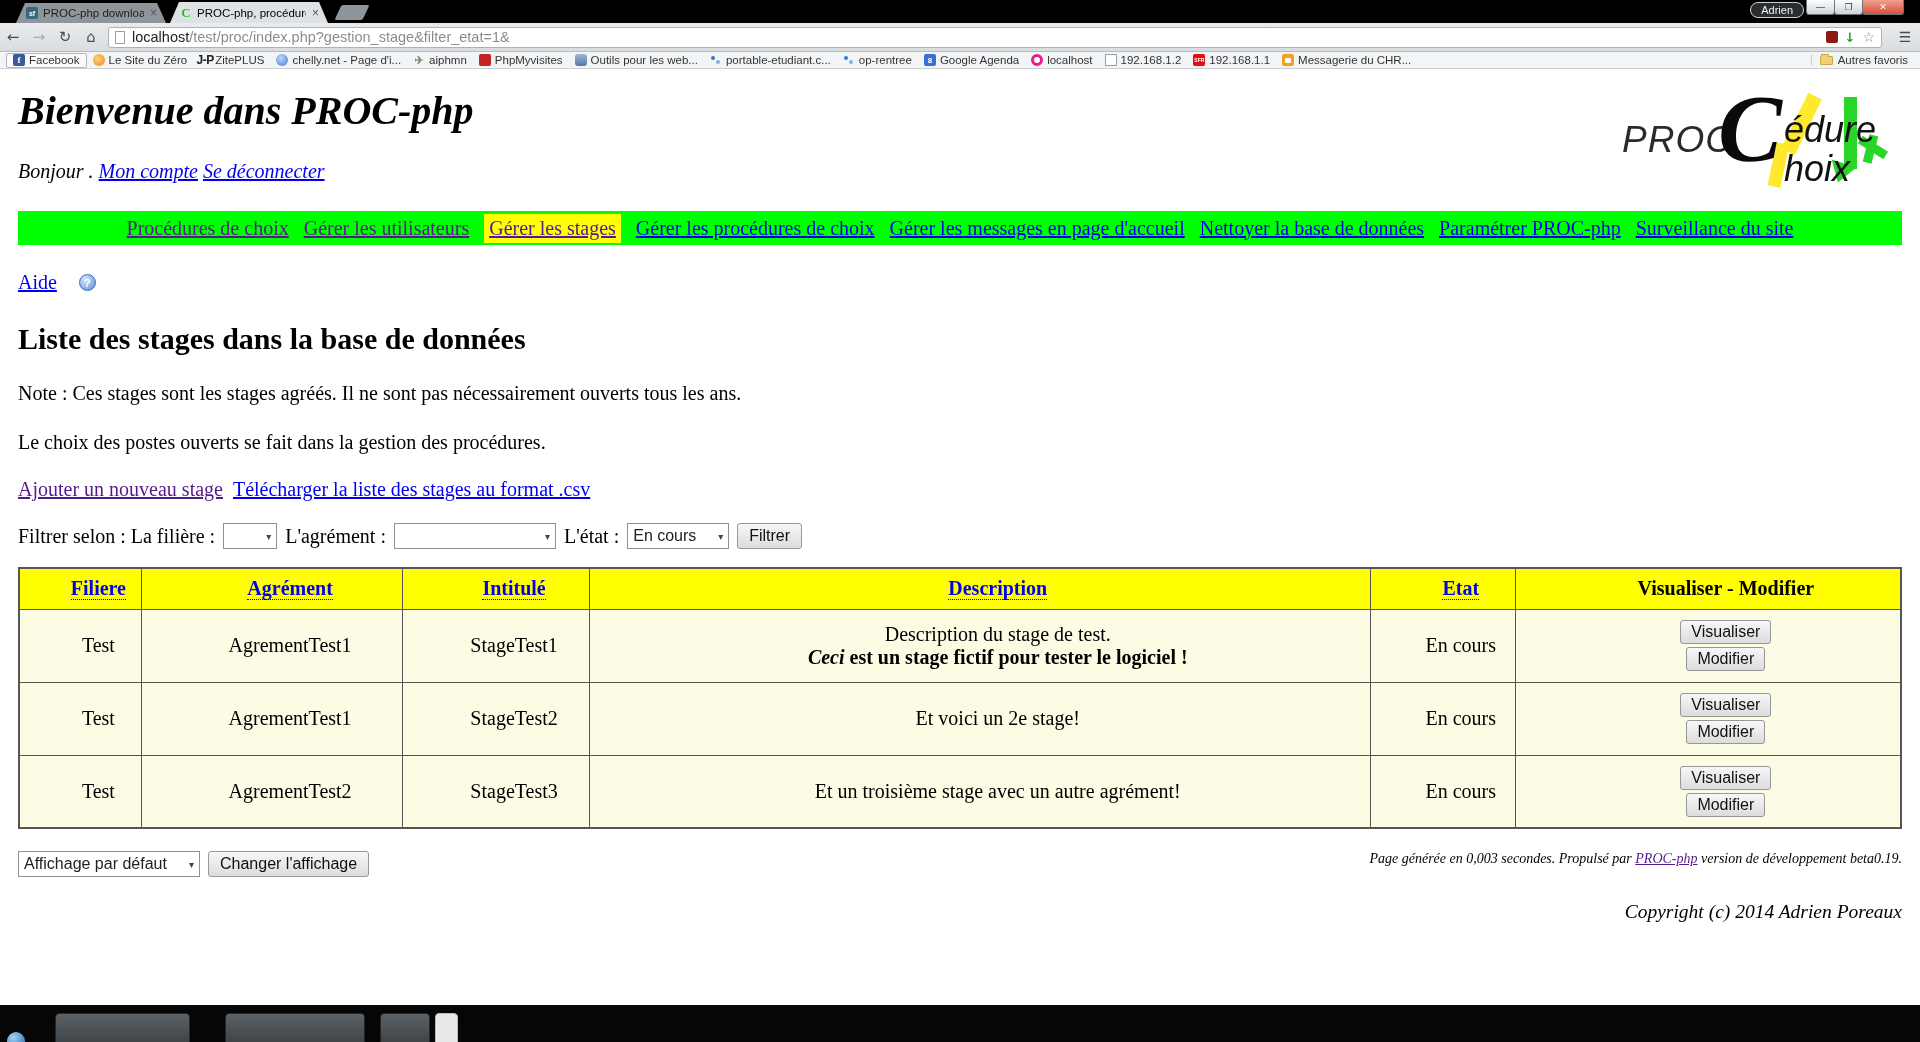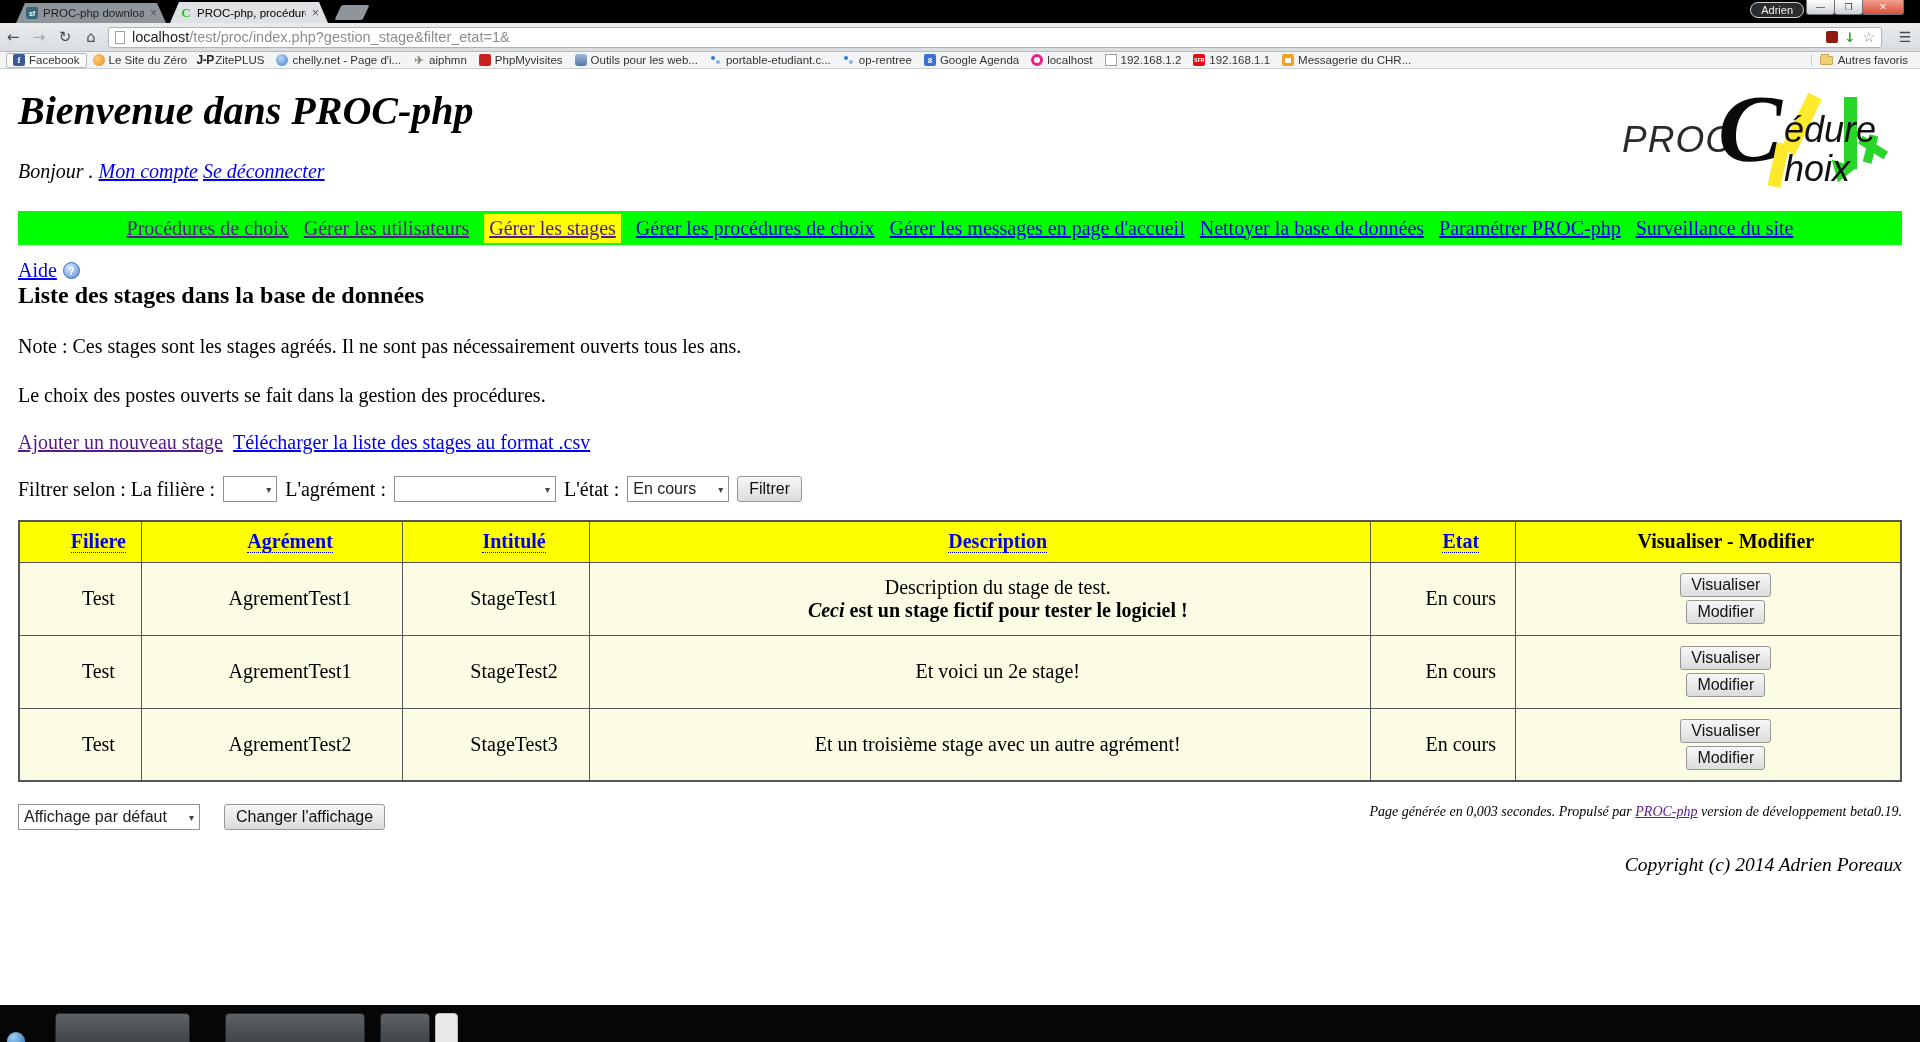--- a/index.html
+++ b/index.html
@@ -105,26 +105,26 @@
   .stroke-g1 { left:222px; top:6px; width:13px; height:72px; background:#2ad52a; }
   .stroke-g2 { left:206px; top:72px; width:0; height:0; border-left:13px solid transparent;
                border-right:13px solid transparent; border-top:20px solid #2ad52a; transform:rotate(18deg); }
   .stroke-g3 { left:236px; top:52px; width:30px; height:9px; background:#2ad52a; transform:rotate(32deg); }
   .stroke-g4 { left:244px; top:44px; width:9px; height:28px; background:#2ad52a; transform:rotate(14deg); }
 
   .mainnav { height:34px; background:var(--nav_green,#00ff00); display:flex; align-items:center;
              justify-content:center; gap:15px; white-space:nowrap; }
   .mainnav a.active { background:var(--accent_yellow,#ffff00); padding:3px 5px; }
 
-  .aide-row { margin-top:14px; display:flex; align-items:center; gap:6px;text-align:right; }
+  .aide-row { margin-top:26px; display:flex; align-items:center; gap:22px;text-align:right; }
   .help-ic { width:17px; height:17px; border-radius:50%; background:radial-gradient(circle at 35% 30%, #d6e7fa, #5b8fd4);
              border:1px solid #3b6db0; color:#fff; font:bold 11px "Liberation Sans",sans-serif;
              display:inline-flex; align-items:center; justify-content:center; }
 
-  h2.list-title { font-size:24px; }
+  h2.list-title { font-size:30px; margin-top:28px; }
   .para { margin-top:26px; }
   .links-row { margin-top:24px; display:flex; gap:10px; }
 
   .filter-row { margin-top:22px; display:flex; align-items:center; gap:8px; }
   .sel { display:inline-flex; align-items:center; justify-content:space-between; height:26px;
          border:1px solid #8f9294; background:#fff; padding:0 5px;
          font:16px "Liberation Sans",sans-serif; color:#222; }
   .sel .arrow { font-size:10px; color:#444; margin-left:6px; font-family:"DejaVu Sans",sans-serif; }
   .sel-filiere { width:54px; }
   .sel-agrement { width:162px; }
@@ -137,21 +137,21 @@
   .stages th, .stages td { border:1px solid #555; text-align:center; vertical-align:middle; font-size:20px;padding-left:36px; }
   .stages th { background:var(--accent_yellow,#ffff00); height:41px; font-weight:bold; }
   .stages th a { color:var(--link_blue,#0000ee); text-decoration:none; border-bottom:1px dotted var(--link_blue,#0000ee); }
   .stages td { background:var(--row_cream,#fcfbe3); height:73px; }
   .desc-strong { font-weight:bold; }
   .desc-em { font-weight:bold; font-style:italic;margin-top:43px; }
   .cell-buttons { display:flex; flex-direction:column; align-items:center; gap:3px; }
   .cell-buttons .btn { padding:2px 10px; }
 
   .bottom-row { margin-top:22px; display:flex; justify-content:space-between; align-items:flex-start; }
-  .display-controls { display:flex; gap:24px; align-items:center; }
+  .display-controls { display:flex; gap:8px; align-items:center; }
   .gen-text { font-style:italic; font-size:14px; }
   .copyright { margin-top:24px; text-align:right; font-style:italic; font-size:19.5px; }
 
   
   .taskbar { position:absolute; left:0; bottom:0; width:100%; height:37px; background:#060606; overflow:hidden; }
   .tb-btn { position:absolute; top:8px; height:40px; background:linear-gradient(#5c6266,#353a3e);
             border:1px solid #24282b; border-radius:4px; }
   .tb1 { left:55px; width:135px; }
   .tb2 { left:225px; width:140px; }
   .tb3 { left:380px; width:50px; }

